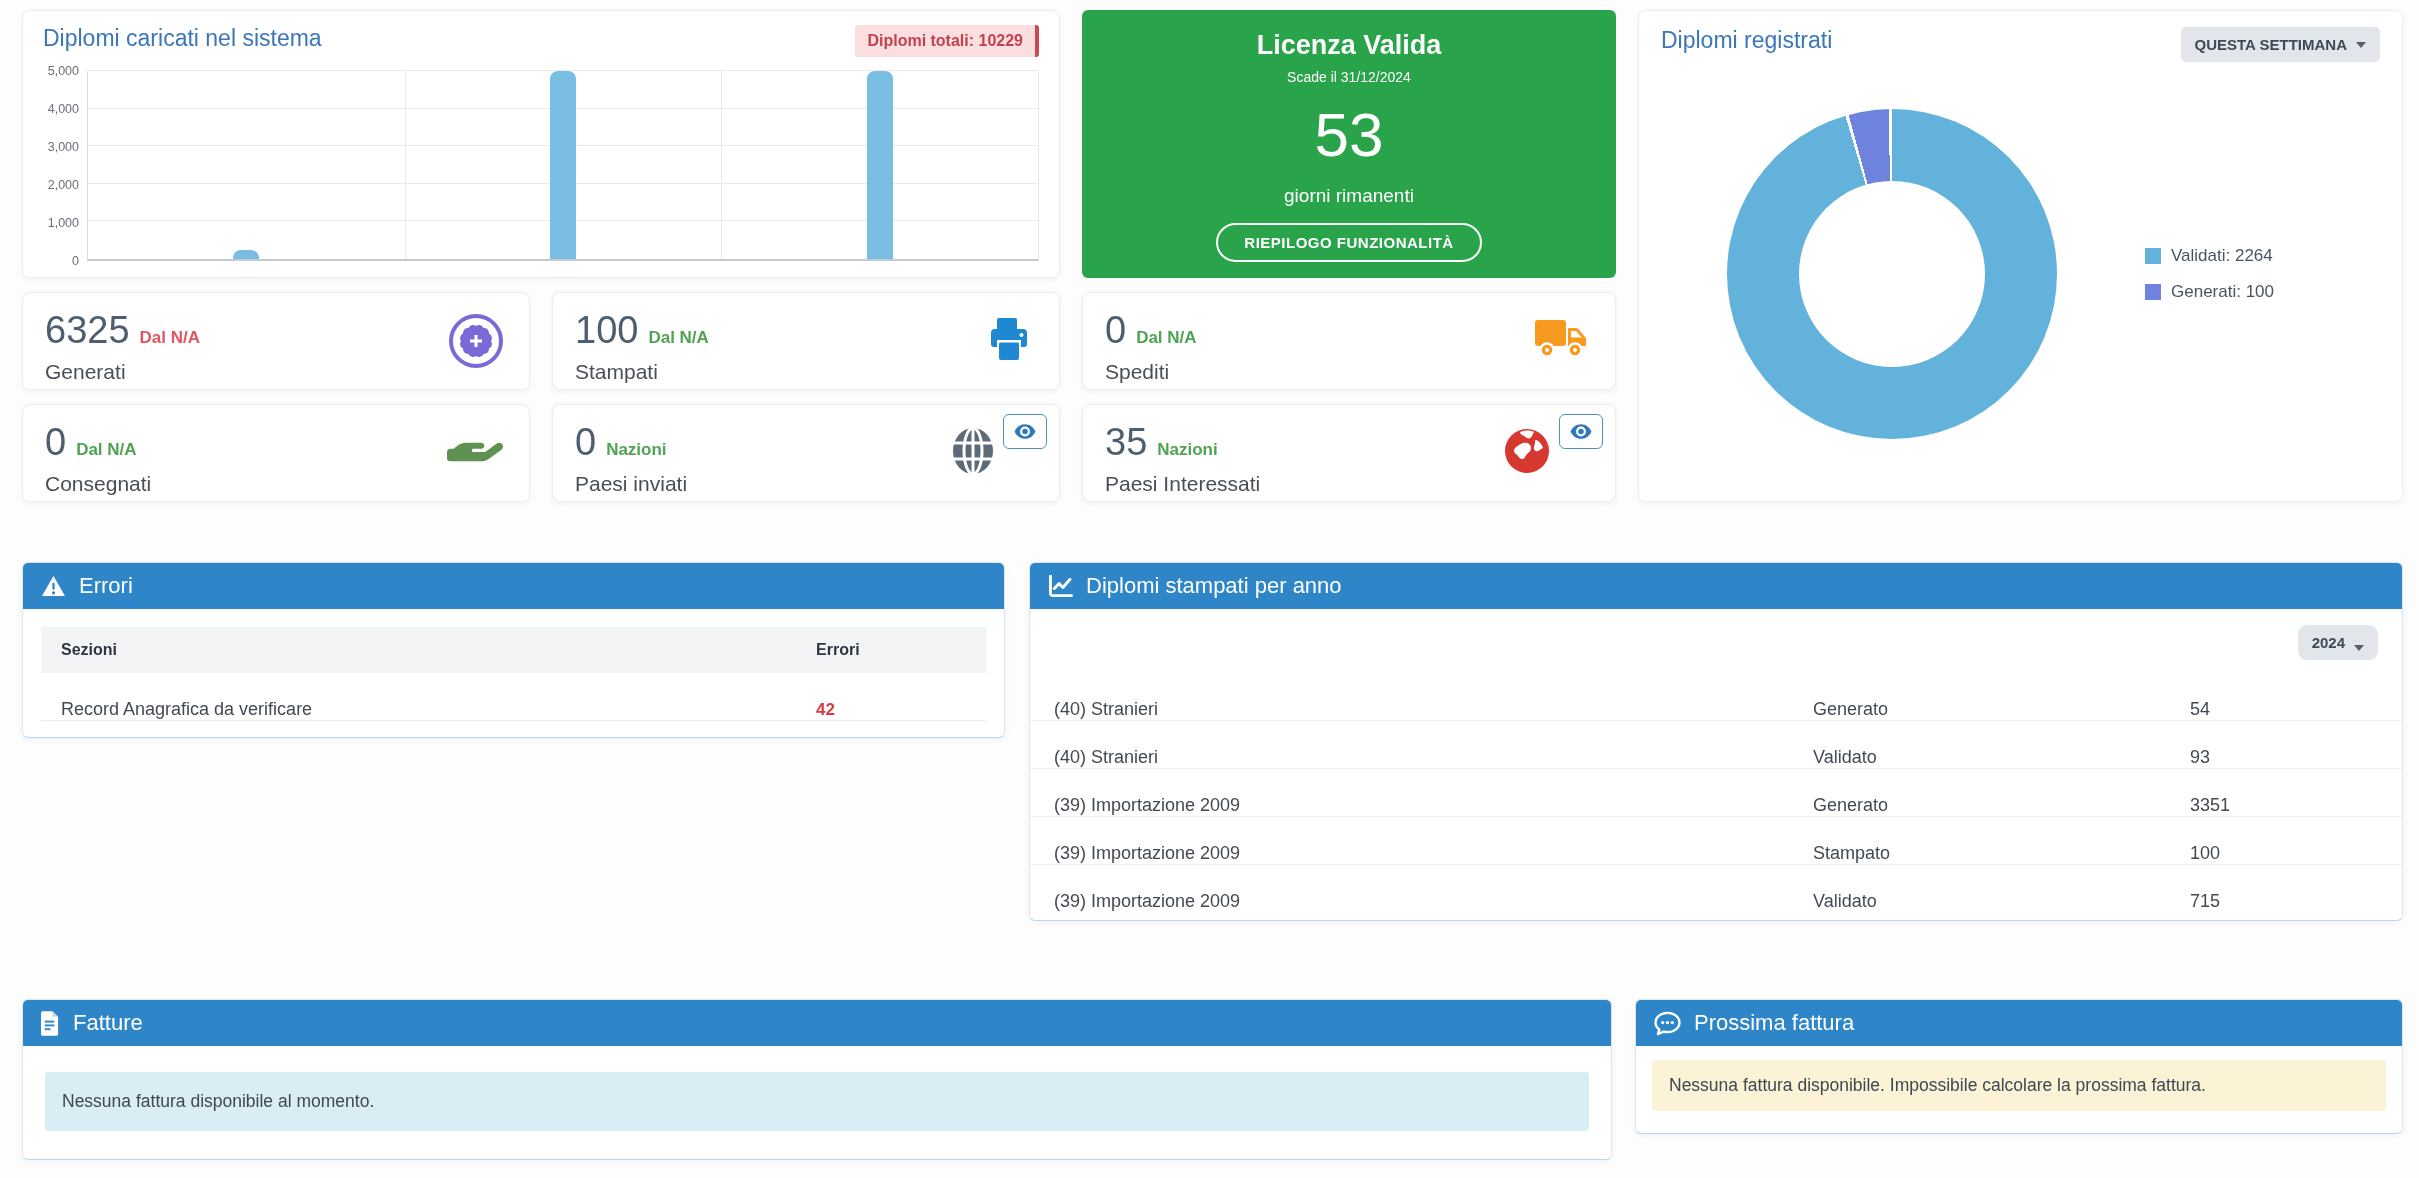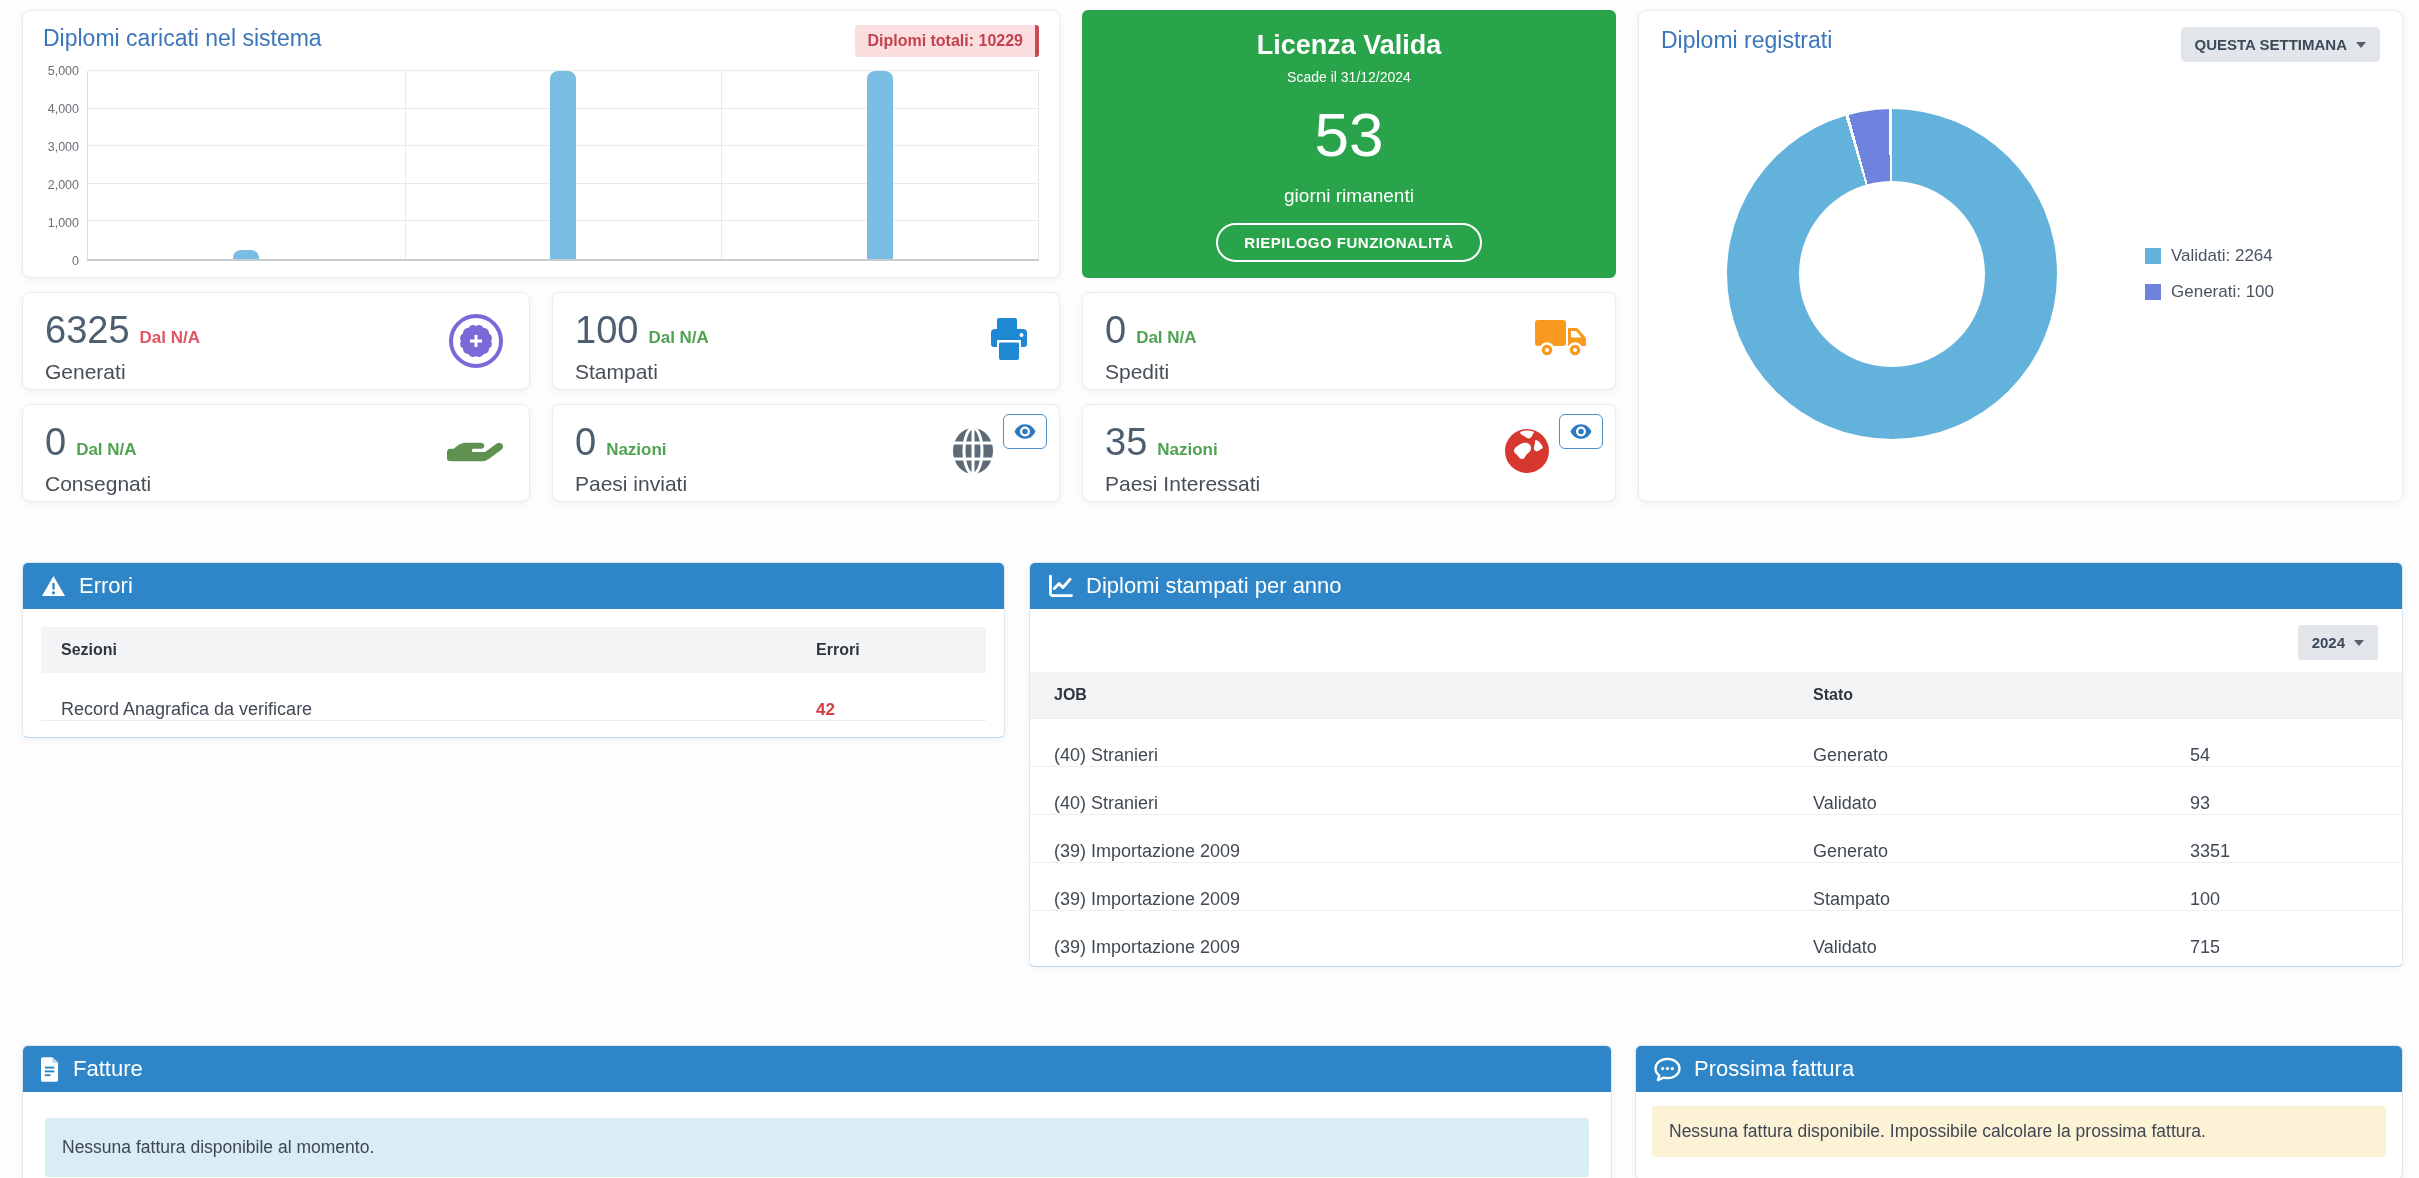--- a/index.html
+++ b/index.html
@@ -314,31 +314,26 @@
 
     <div class="panel">
       <div class="panel-header">
         <svg width="25" height="23" viewBox="0 0 26 24">
           <path d="M2.5 1v18a2.5 2.5 0 0 0 2.5 2.5h19.5" stroke="#fff" stroke-width="3" fill="none" stroke-linecap="round"></path>
           <path d="M6.5 14l5-5 4 4 7.5-8.5" stroke="#fff" stroke-width="3" fill="none" stroke-linecap="round" stroke-linejoin="round"></path>
         </svg>
         <span>Diplomi stampati per anno</span>
       </div>
       <div class="year-row">
-        <button class="pill-btn" style="border-radius:3px;">
+        <button class="pill-btn" style="border-radius:9px;align-items:flex-end;">
           <span>2024</span>
           <span class="caret"></span>
         </button>
       </div>
       <div class="printed-table">
-        <div class="t-head">
-          <span class="col-job">JOB</span>
-          <span class="col-state">Stato</span>
-          <span class="col-flex"></span>
-        </div>
         <div class="t-row">
           <span class="col-job">(40) Stranieri</span>
           <span class="col-state">Generato</span>
           <span class="col-flex">54</span>
         </div>
         <div class="t-row">
           <span class="col-job">(40) Stranieri</span>
           <span class="col-state">Validato</span>
           <span class="col-flex">93</span>
         </div>

